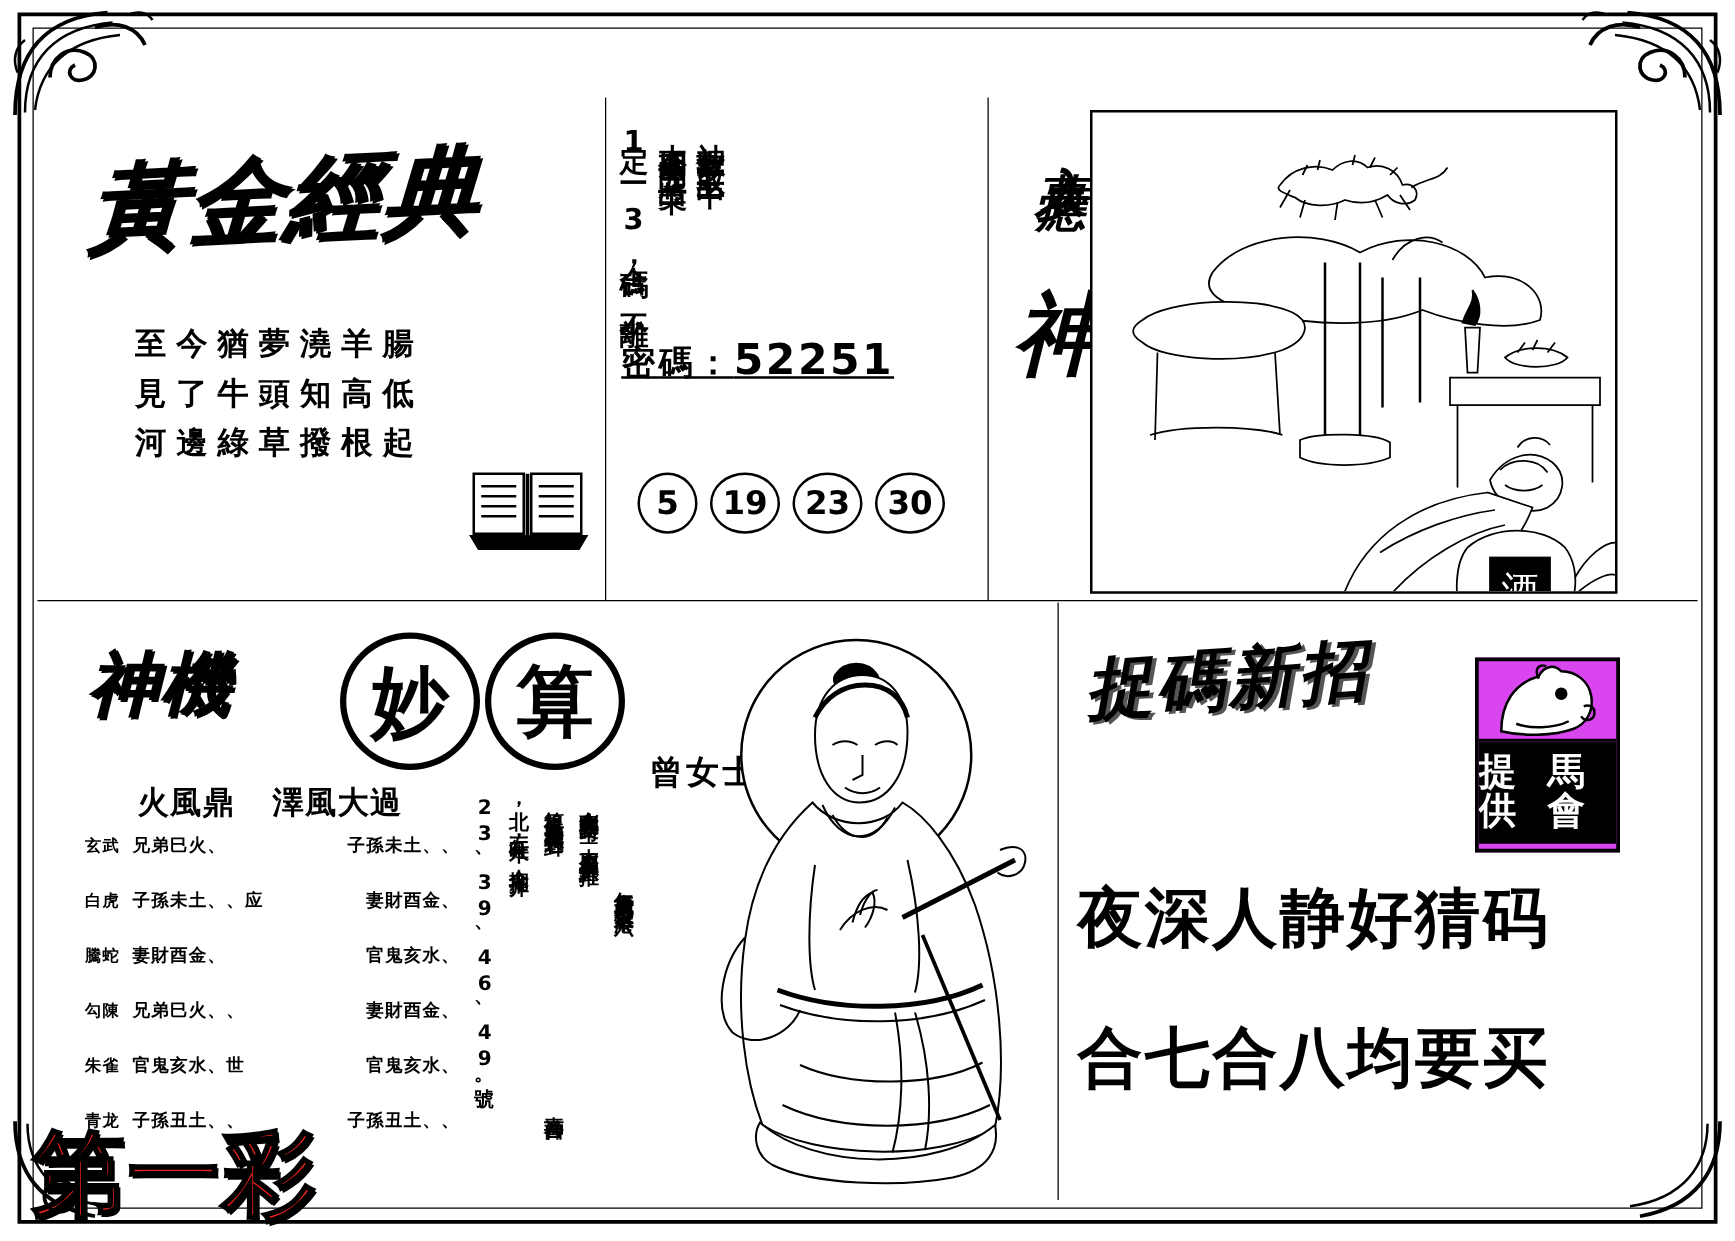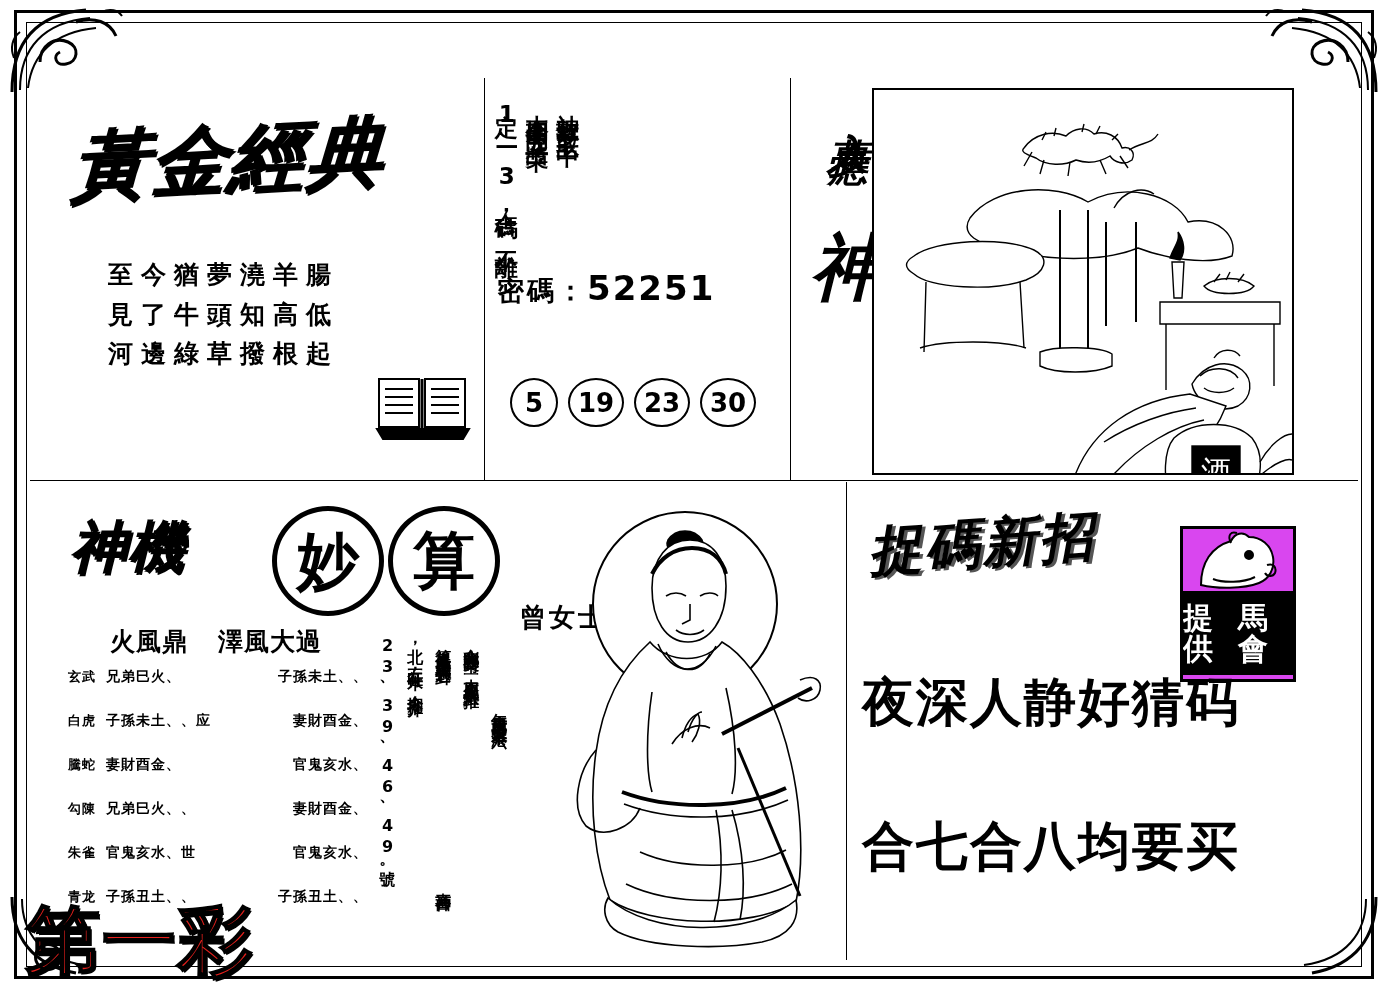--- a/index.html
+++ b/index.html
@@ -116,20 +116,21 @@
     line-height: 1.25;
     white-space: nowrap;
   }
   .code-line {
     position: absolute;
     left: 497px; top: 268px;
     font-size: 27px;
     font-weight: bold;
     letter-spacing: 3px;
     white-space: nowrap;
+    text-decoration: underline;
   }
   .code-line .num {
     font-size: 34px;
     letter-spacing: 2px;
     font-family: "DejaVu Sans", sans-serif;
   }
 
   
   .numbers {
     position: absolute;
@@ -319,21 +320,21 @@
     line-height: 1.02;
   }
   .slogan {
     position: absolute;
     left: 862px;
     font-size: 52px;
     font-weight: bold;
     letter-spacing: 2px;
     white-space: nowrap;
   }
-  .slogan.s1 { top: 668px; }
+  .slogan.s1 { top: 700px; }
   .slogan.s2 { top: 812px; }
 
   
   .watermark {
     position: absolute;
     left: 26px; bottom: 16px;
     display: flex;
     align-items: baseline;
     gap: 14px;
     z-index: 20;

